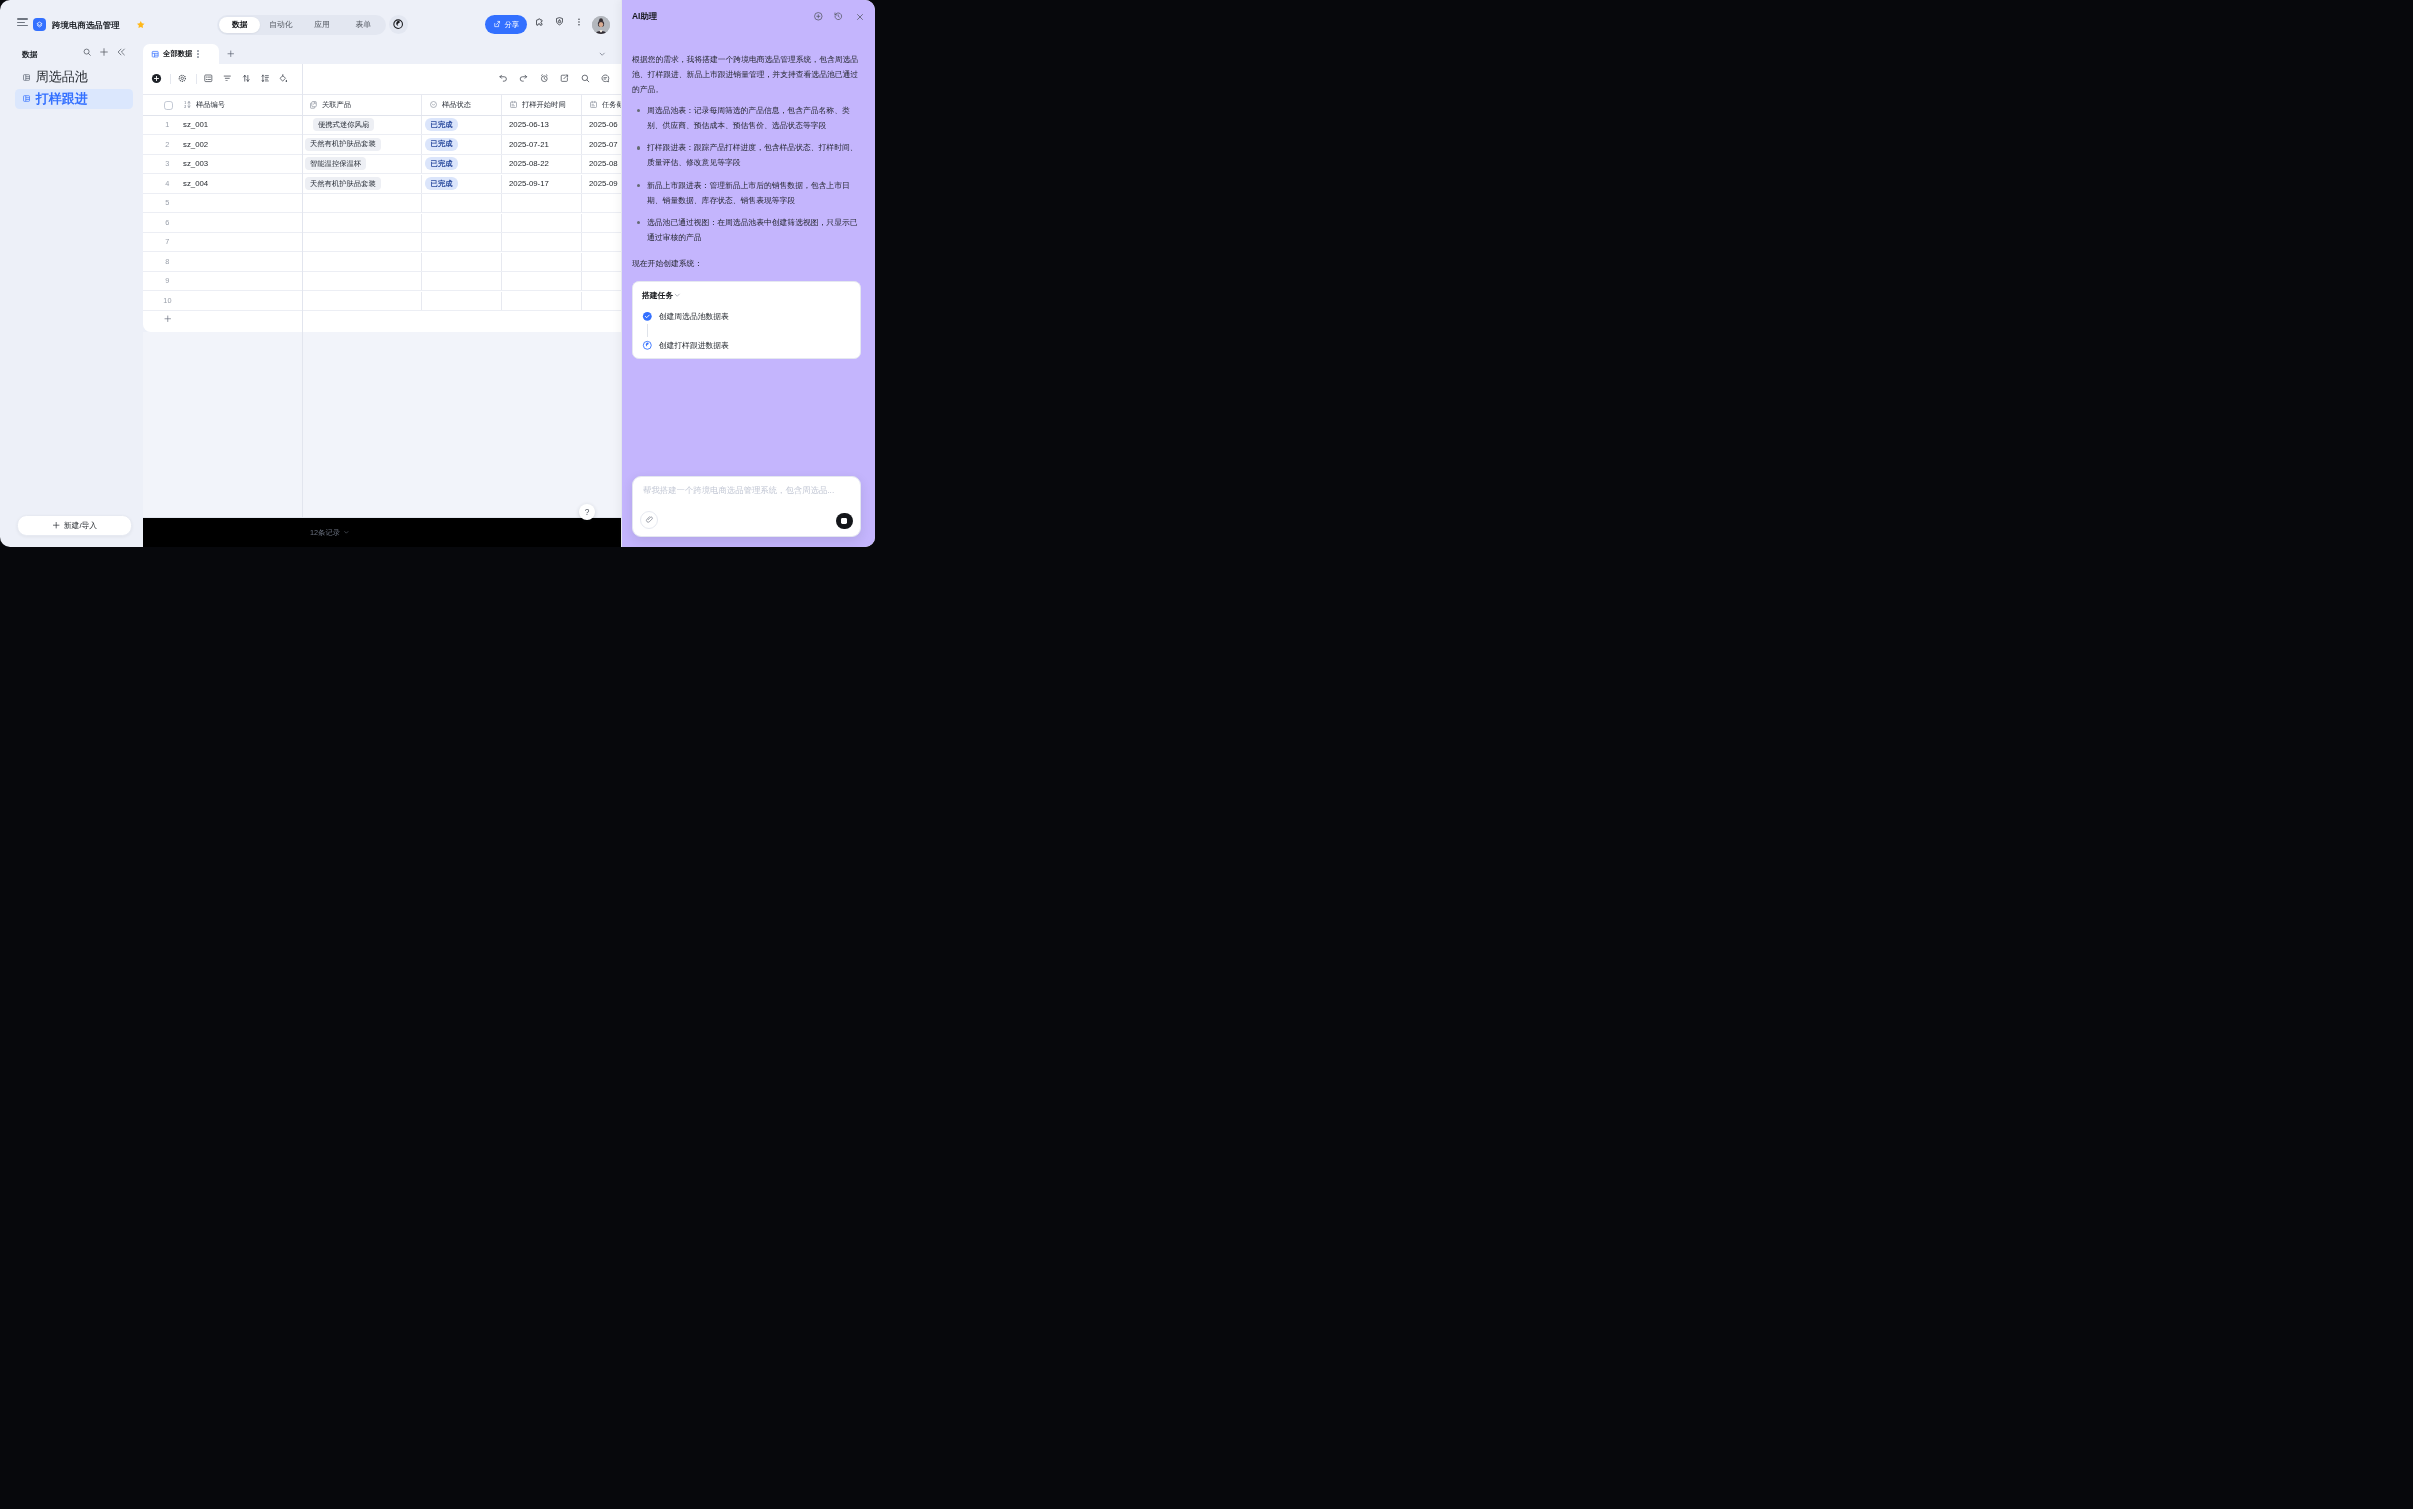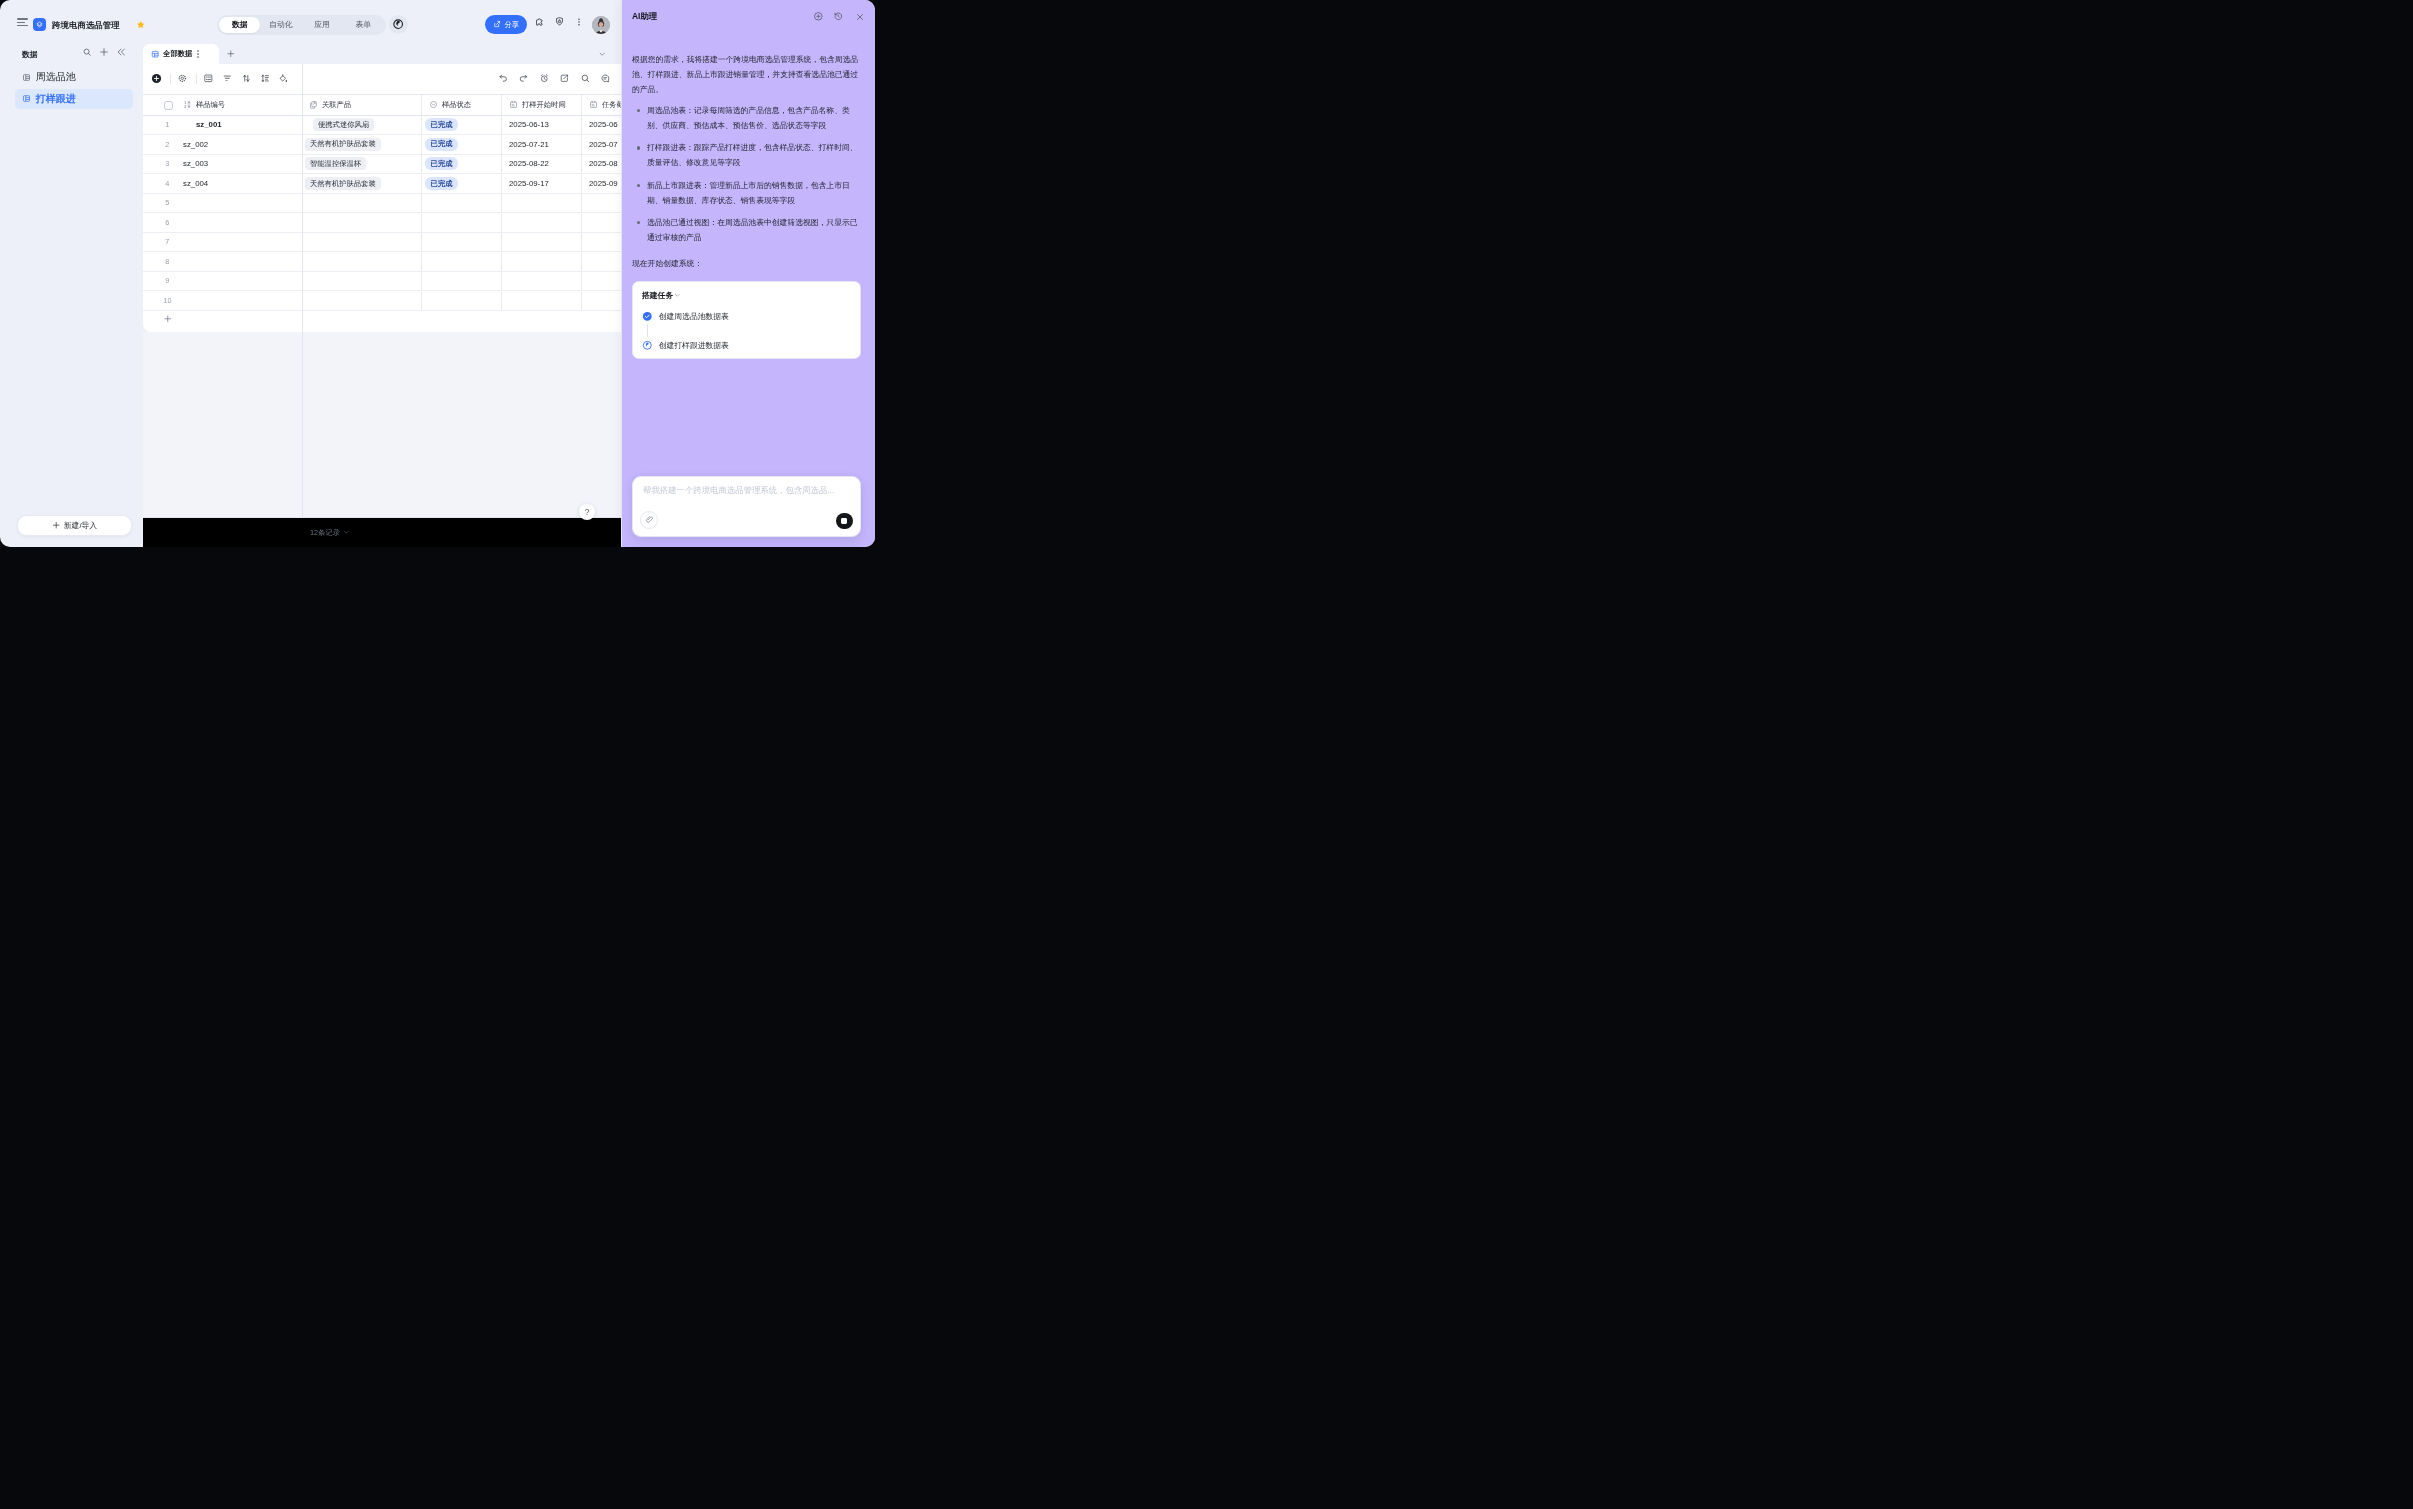--- a/index.html
+++ b/index.html
@@ -22,21 +22,21 @@
   .swirl-btn{position:absolute;left:389px;top:15px;width:19px;height:19px;border-radius:50%;background:#e3e7f1;display:flex;align-items:center;justify-content:center;cursor:pointer;}
   .share-btn{position:absolute;left:485px;top:15px;height:19px;padding:0 7.8px;border-radius:9.5px;background:#3370ff;color:#fff;font-size:7.3px;display:flex;align-items:center;gap:3.3px;cursor:pointer;}
   .hdr-ico{position:absolute;top:15.6px;width:12.3px;height:12.3px;display:flex;align-items:center;justify-content:center;cursor:pointer;}
   .avatar{position:absolute;left:592px;top:15.6px;width:18px;height:18px;border-radius:50%;overflow:hidden;background:#b3b7bd;cursor:pointer;}
 
   
   .sidebar{position:absolute;left:0;top:44px;width:143px;bottom:0;}
   .sb-title{position:absolute;left:22px;top:4.5px;font-size:7.8px;font-weight:700;color:#1f2329;}
   .sb-tools{position:absolute;right:16.7px;top:3.3px;display:flex;gap:7.3px;}
   .sb-tools span{cursor:pointer;}
-  .sb-item{position:absolute;left:14.5px;right:10px;height:19.5px;border-radius:4.5px;display:flex;align-items:center;gap:5px;padding-left:7.3px;font-size:10px;color:#1f2329;cursor:pointer;box-sizing:border-box;}
+  .sb-item{position:absolute;left:14.5px;right:10px;height:19.5px;border-radius:4.5px;display:flex;align-items:center;gap:5px;padding-left:7.3px;font-size:13px;color:#1f2329;cursor:pointer;box-sizing:border-box;}
   .sb-item.active{background:#dbe7fd;color:#3370ff;font-weight:700;}
   .new-import{position:absolute;left:16.7px;right:11px;bottom:11px;height:19.5px;background:#ffffff;border:0.6px solid #e7eaf2;border-radius:9.5px;box-shadow:0 1.1px 3.3px rgba(31,35,41,.06);display:flex;align-items:center;justify-content:center;gap:3.9px;font-size:7.8px;color:#1f2329;cursor:pointer;}
 
   
   .main{position:absolute;left:143px;top:44px;right:254px;bottom:0;}
   .viewbar{position:absolute;left:0;top:0;right:0;height:19.5px;}
   .view-tab{position:absolute;left:0;top:0;width:76px;height:19.5px;background:#fff;border-radius:6.7px 6.7px 0 0;display:flex;align-items:center;gap:3.9px;padding-left:7.8px;box-sizing:border-box;cursor:pointer;}
   .view-tab-label{font-size:7.3px;font-weight:700;color:#14161a;}
   .view-kebab{display:flex;flex-direction:column;gap:1.3px;margin-left:1.1px;cursor:pointer;}
   .view-kebab i{width:1.7px;height:1.7px;border-radius:50%;background:#9aa0ab;}
@@ -370,21 +370,21 @@
         <span class="col-line" style="left:159px;"></span>
           <span class="col-line" style="left:278px;"></span>
         <span class="col-line" style="left:358px;"></span>
           <span class="col-line" style="left:438px;"></span>
       </div>
 
       <div class="rows">
 
         <div class="row" style="top:0;">
           <span class="rownum">1</span>
-          <div class="cell" style="left:53px;width:114px;font-weight:bold;">sz_001</div>
+          <div class="cell" style="left:40px;width:114px;">sz_001</div>
           <div class="cell" style="left:170px;width:112px;align-items:center;">
               <span class="pill-gray">便携式迷你风扇</span>
             </div>
           <div class="cell" style="left:282px;width:73px;">
               <span class="pill-blue">已完成</span>
             </div>
           <div class="cell" style="left:366px;width:68px;">2025-06-13</div>
           <div class="cell" style="left:446px;width:32px;">2025-06</div>
           <span class="col-line" style="left:159px;"></span>
             <span class="col-line" style="left:278px;"></span>

